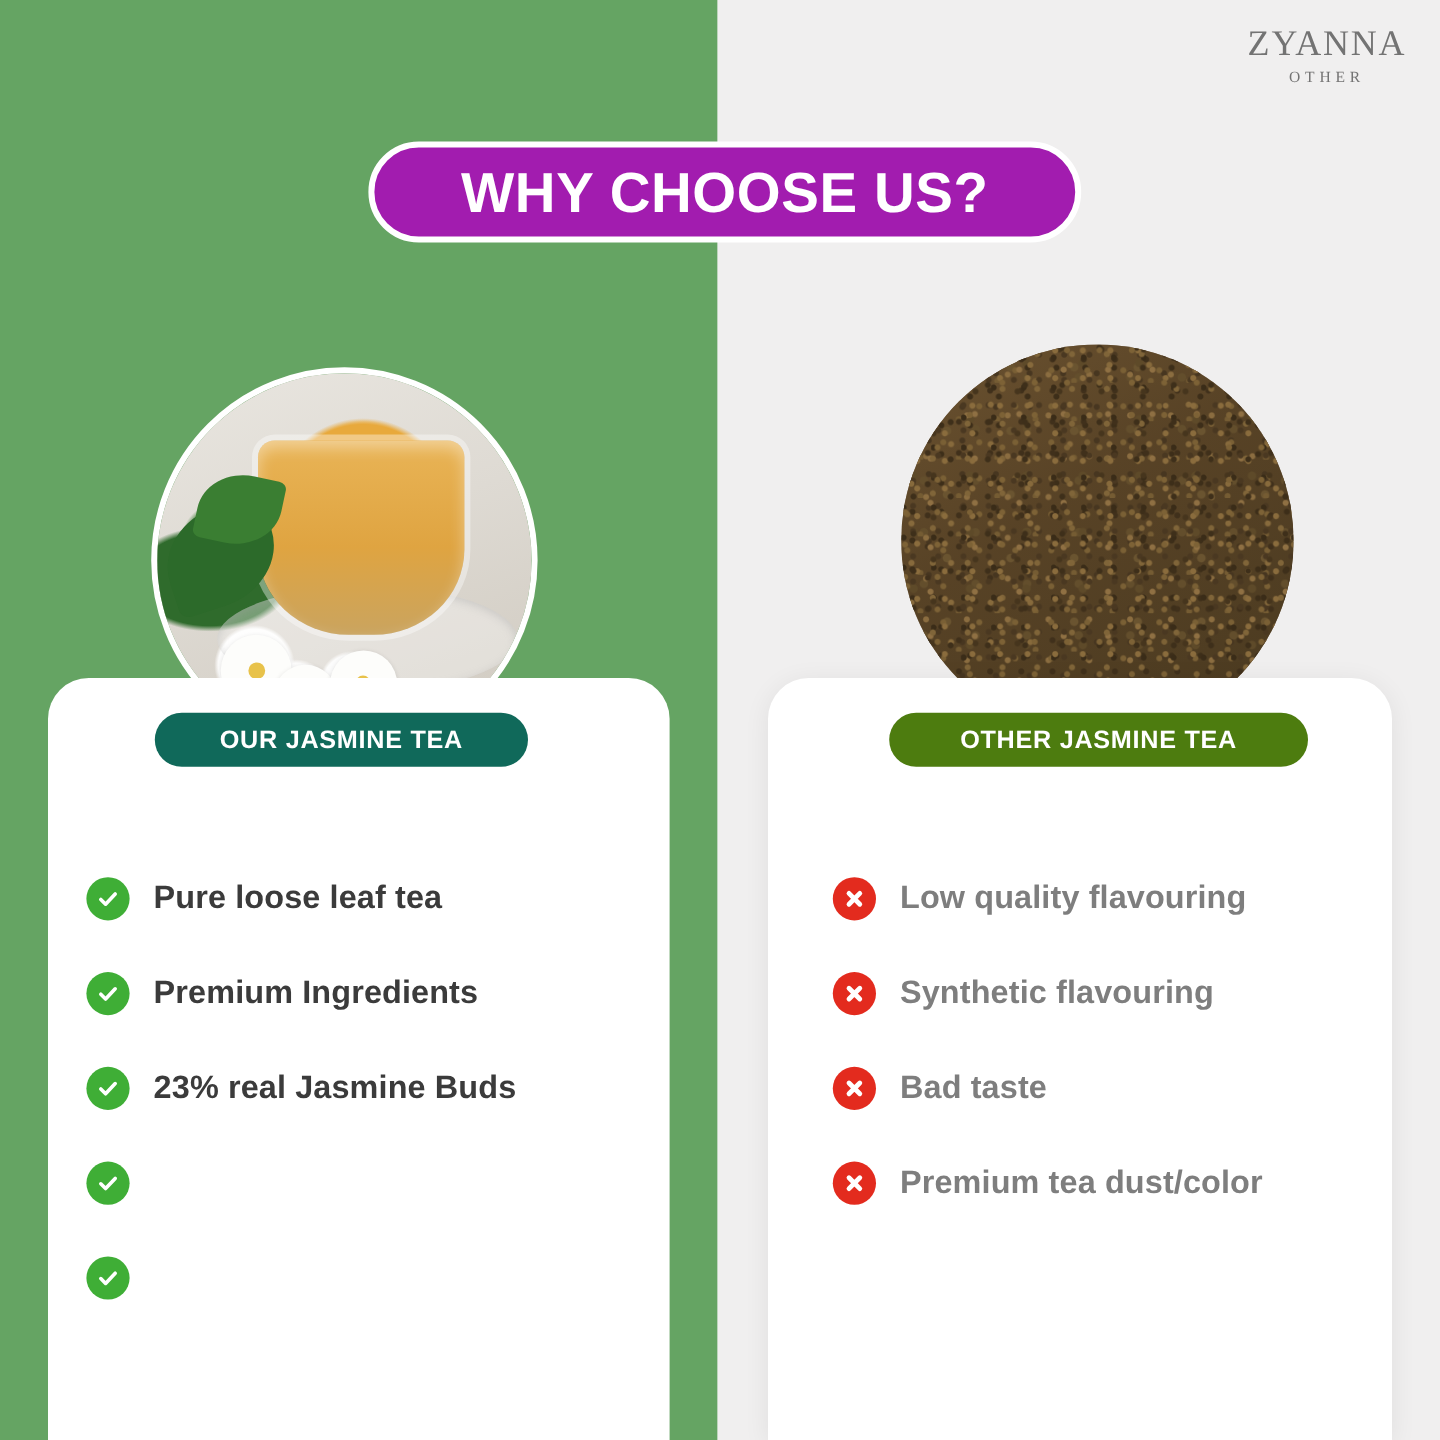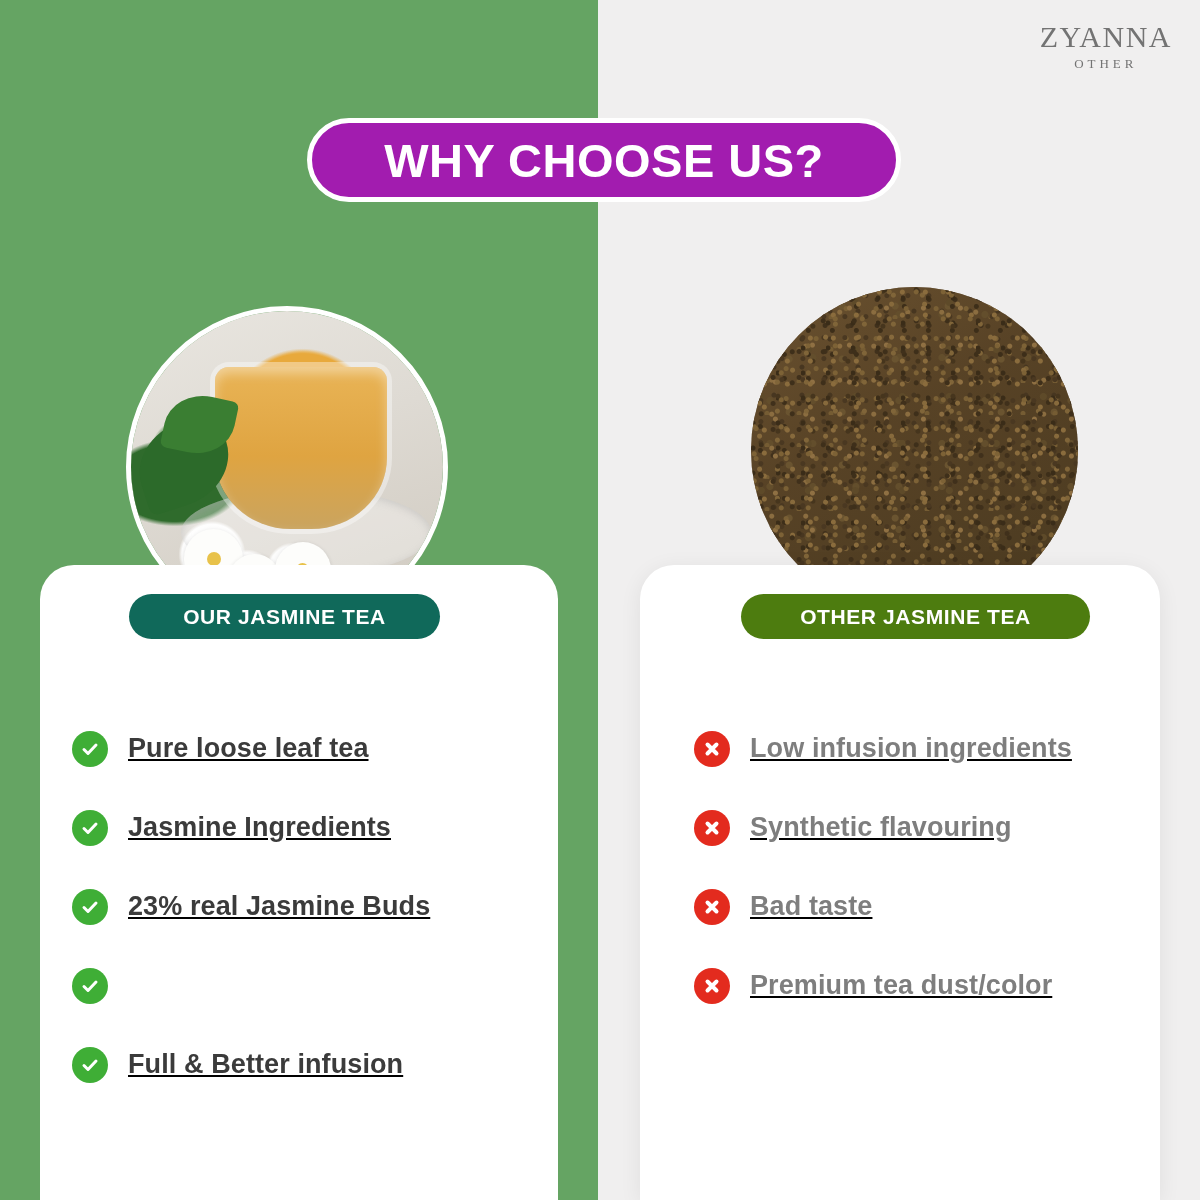--- a/index.html
+++ b/index.html
@@ -166,21 +166,20 @@
   #badge-theirs { left:741px; width:349px; background:#4d7c0f; }
 
   
   .feature-list { position:absolute; top:709px; }
   #list-ours   { left:72px; }
   #list-theirs { left:694px; }
 
   .feature-row {
     display:flex; align-items:center;
     height:79px;
-    text-decoration:underline;
   }
   .feature-icon {
     width:36px; height:36px; border-radius:50%;
     flex:0 0 36px;
     display:flex; align-items:center; justify-content:center;
     margin-right:20px;
   }
   .feature-icon.check { background:#3fae36; }
   .feature-icon.cross { background:#e32b1e; }
   .feature-icon svg { display:block; }
@@ -244,21 +243,21 @@
     </span>
     <span class="feature-text">Pure loose leaf tea</span>
   </div>
 
   <div class="feature-row">
     <span class="feature-icon check">
       <svg width="20" height="20" viewBox="0 0 20 20">
           <path d="M4 10.5 L8 14.5 L16 6" stroke="#ffffff" stroke-width="3" stroke-linecap="round" stroke-linejoin="round" fill="none"></path>
         </svg>
     </span>
-    <span class="feature-text">Jasmine Ingredients</span>
+    <span class="feature-text">Premium Ingredients</span>
   </div>
 
   <div class="feature-row">
     <span class="feature-icon check">
       <svg width="20" height="20" viewBox="0 0 20 20">
           <path d="M4 10.5 L8 14.5 L16 6" stroke="#ffffff" stroke-width="3" stroke-linecap="round" stroke-linejoin="round" fill="none"></path>
         </svg>
     </span>
     <span class="feature-text">23% real Jasmine Buds</span>
   </div>
@@ -270,34 +269,33 @@
         </svg>
     </span>
   </div>
 
   <div class="feature-row">
     <span class="feature-icon check">
       <svg width="20" height="20" viewBox="0 0 20 20">
           <path d="M4 10.5 L8 14.5 L16 6" stroke="#ffffff" stroke-width="3" stroke-linecap="round" stroke-linejoin="round" fill="none"></path>
         </svg>
     </span>
-    <span class="feature-text">Full &amp; Better infusion</span>
   </div>
 
 </div>
 
 <div id="list-theirs" class="feature-list">
 
   <div class="feature-row">
     <span class="feature-icon cross">
       <svg width="20" height="20" viewBox="0 0 20 20">
           <path d="M5.5 5.5 L14.5 14.5 M14.5 5.5 L5.5 14.5" stroke="#ffffff" stroke-width="4" stroke-linecap="round" fill="none"></path>
         </svg>
     </span>
-    <span class="feature-text">Low infusion ingredients</span>
+    <span class="feature-text">Low quality flavouring</span>
   </div>
 
   <div class="feature-row">
     <span class="feature-icon cross">
       <svg width="20" height="20" viewBox="0 0 20 20">
           <path d="M5.5 5.5 L14.5 14.5 M14.5 5.5 L5.5 14.5" stroke="#ffffff" stroke-width="4" stroke-linecap="round" fill="none"></path>
         </svg>
     </span>
     <span class="feature-text">Synthetic flavouring</span>
   </div>

